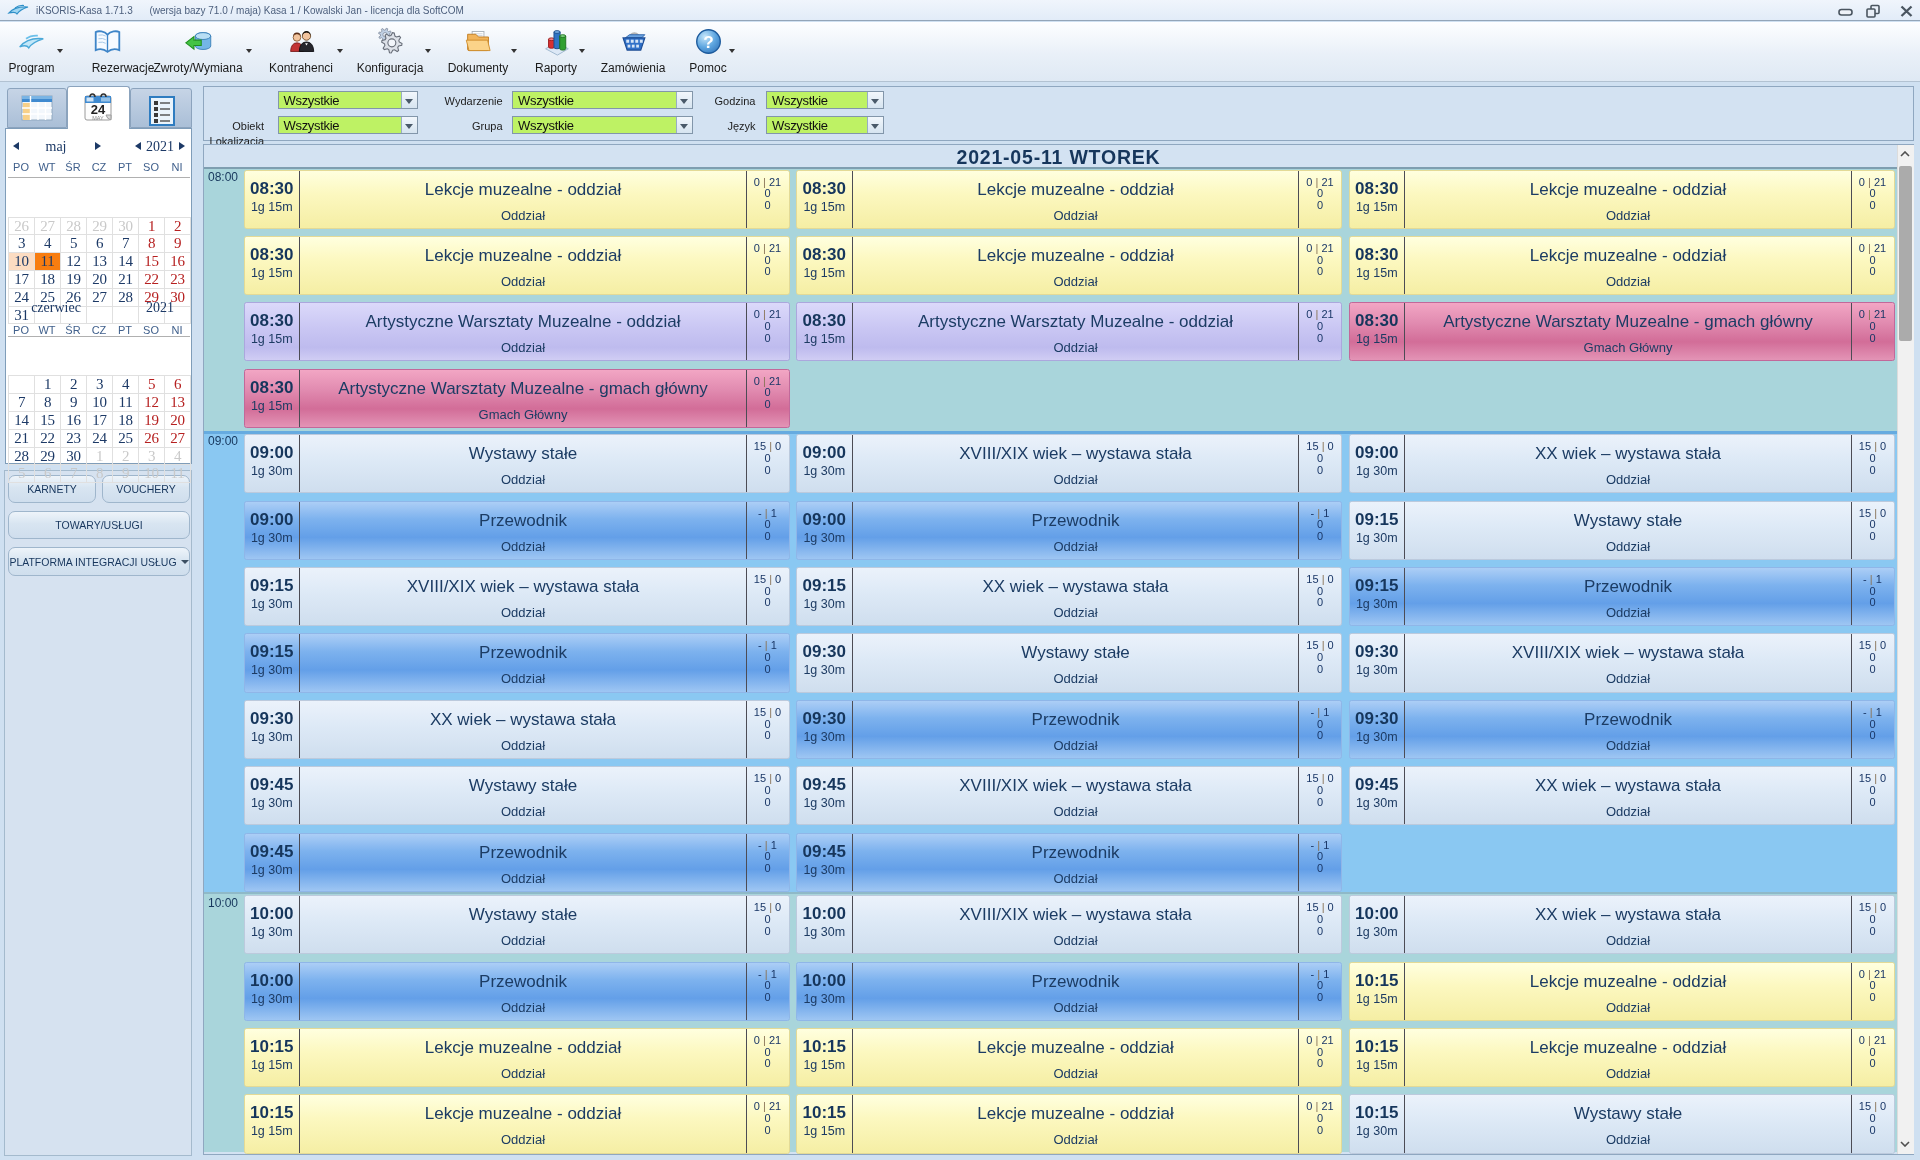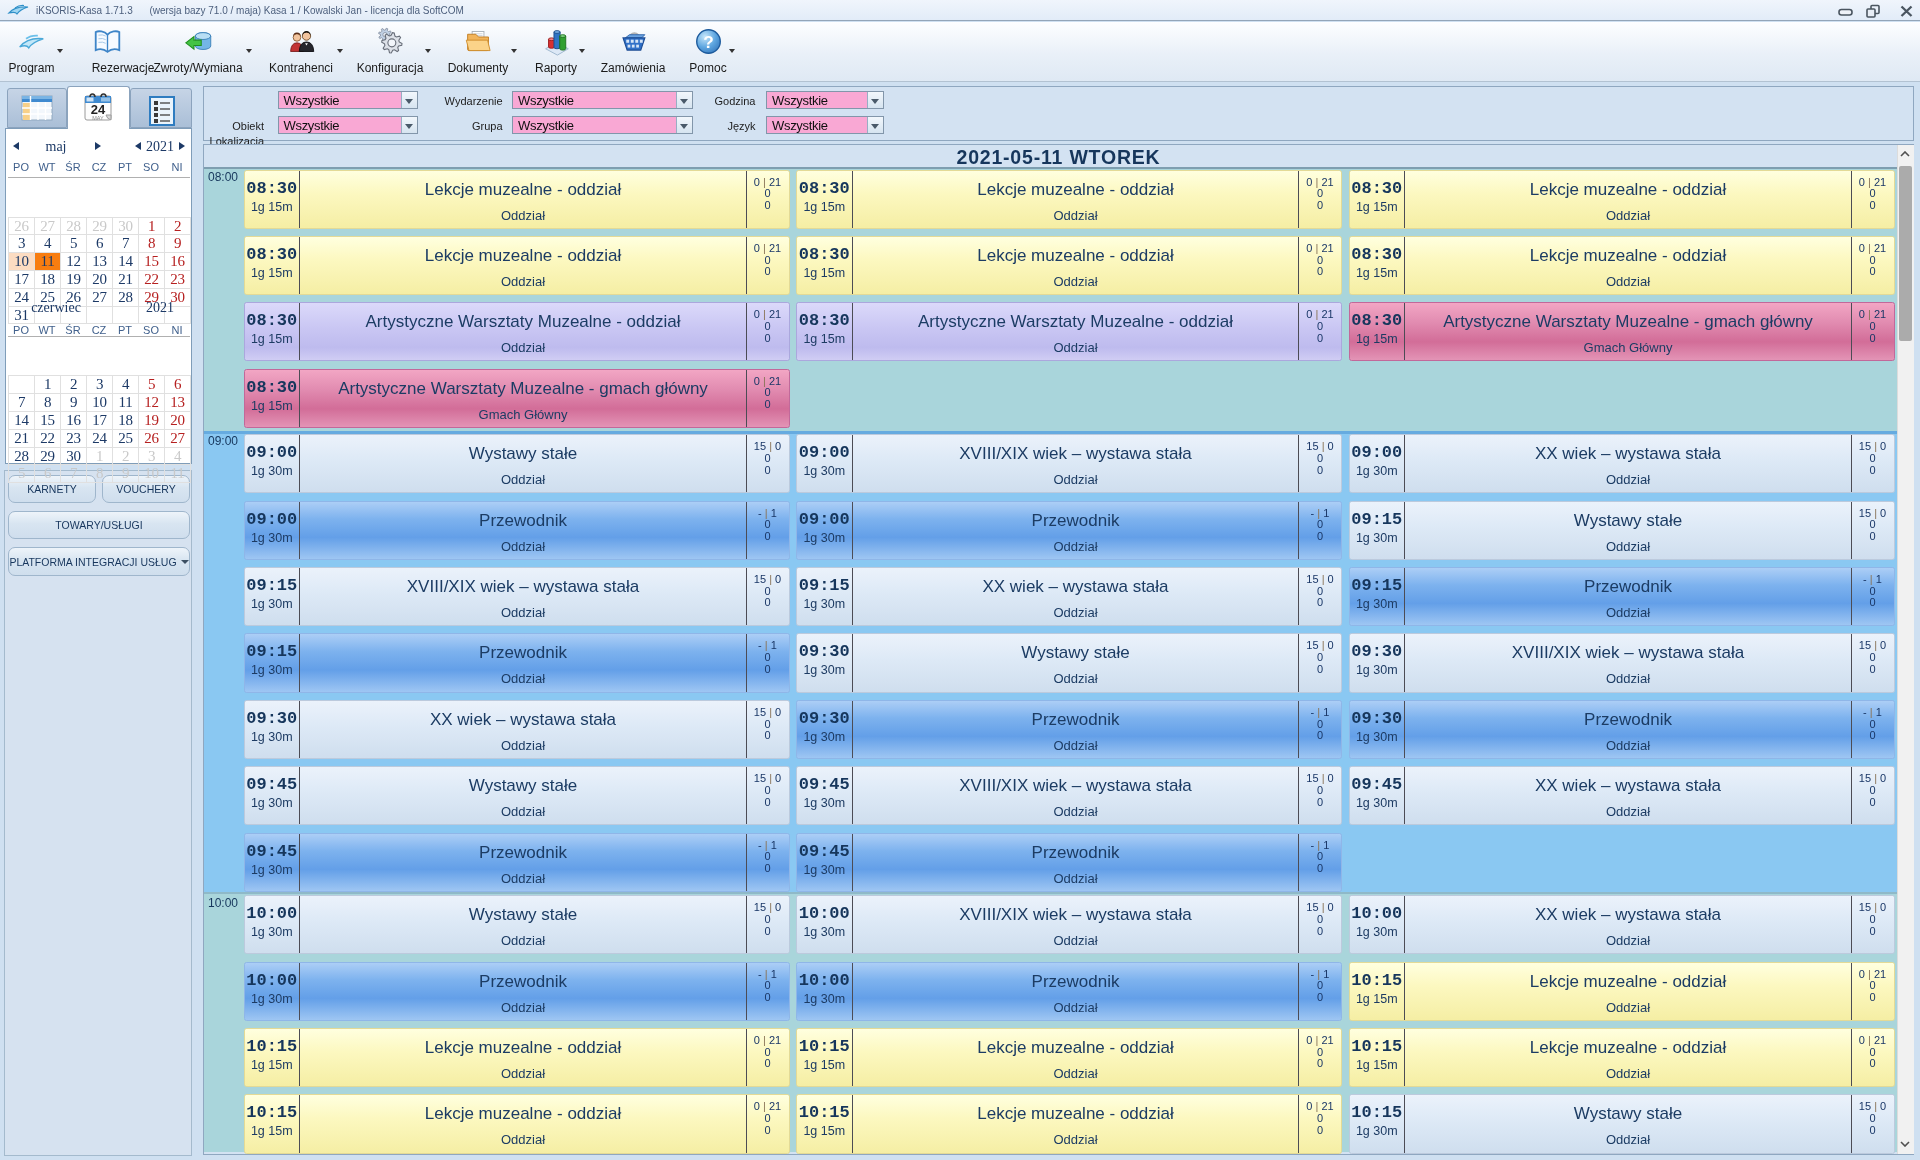--- a/index.html
+++ b/index.html
@@ -39,21 +39,21 @@
 
 #btnpanel{position:absolute;left:4px;top:470px;width:188px;height:686px;background:#d6e2f0;
  border:1px solid #a4bacd;}
 .sbtn{position:absolute;background:linear-gradient(#eef4fa,#d8e5f1 45%,#cfdeed);
  border:1px solid #9fb6cc;border-radius:7px;color:#17365d;font-size:10.5px;
  display:flex;align-items:center;justify-content:center;white-space:nowrap;}
 
 #filterbar{position:absolute;left:203px;top:86px;width:1711px;height:55px;background:#d3e2f2;
  border:1px solid #8fa7c0;}
 .flabel{position:absolute;font-size:11px;color:#1c1c1c;text-align:right;}
-.fbox{position:absolute;height:18.5px;background:#f9a8d4;border:1px solid #8296aa;}
+.fbox{position:absolute;height:18.5px;background:#bef264;border:1px solid #8296aa;}
 .fbox .tx{position:absolute;left:5px;top:1px;font-size:13px;letter-spacing:-0.3px;color:#101010;}
 .fbox .btn{position:absolute;right:0;top:0;bottom:0;width:16px;
  background:linear-gradient(#f2f7fc,#d6e4f0);border-left:1px solid #98aec4;}
 .fbox .btn:after{content:"";position:absolute;left:3px;top:7px;width:0;height:0;
  border-left:4.5px solid transparent;border-right:4.5px solid transparent;border-top:5px solid #4a5a6a;}
 
 #schedule{position:absolute;left:203px;top:144px;width:1711px;height:1011px;background:#d3e2f2;
  border:1px solid #8fa7c0;}
 #sTitle{position:absolute;left:203px;top:145.5px;width:1711px;text-align:center;
  font-size:19.5px;font-weight:bold;color:#16365c;letter-spacing:0.8px;}
@@ -62,21 +62,21 @@
 
 .card{position:absolute;width:546px;height:59.2px;border-radius:2.5px;}
 .cY{background:linear-gradient(#ffffdf,#fcf8c0 40%,#f5eea4);border:1px solid #e3da96;}
 .cW{background:linear-gradient(#ebf2fb,#dde9f6 45%,#cfdeee);border:1px solid #bccadd;}
 .cB{background:linear-gradient(#accef6,#7db2ee 30%,#639fe8 62%,#9ec6f3);border:1px solid #8fb6e8;}
 .cP{background:linear-gradient(#dbd9fa,#c9c6f3 45%,#bebbee 78%,#d0cdf4);border:1px solid #aba7dd;}
 .cK{background:linear-gradient(#f2a6c4,#e18bb0 35%,#d26d98 68%,#e394b6);border:1px solid #c2689a;}
 .card .d1{position:absolute;left:54.5px;top:0;bottom:0;width:1.4px;background:#4c4c55;}
 .card .d2{position:absolute;left:501px;top:0;bottom:0;width:1.4px;background:#4c4c55;}
 .card .tm{position:absolute;left:0;width:54.5px;top:8px;text-align:center;
- font-size:17px;font-weight:bold;color:#16365c;font-family:Liberation Mono, monospace;}
+ font-size:17px;font-weight:bold;color:#16365c;}
 .card .du{position:absolute;left:0;width:54.5px;top:29px;text-align:center;
  font-size:12.5px;color:#1d3b63;}
 .card .ti{position:absolute;left:56px;width:445px;top:9px;text-align:center;
  font-size:17px;color:#1c3c64;white-space:nowrap;}
 .card .su{position:absolute;left:56px;width:445px;top:37px;text-align:center;
  font-size:13px;color:#1c3c64;}
 .card .me{position:absolute;left:502px;right:0;top:6px;text-align:center;
  font-size:11px;color:#1a3767;line-height:11.7px;}
 .me b{color:#8a7458;font-weight:normal;}
 

